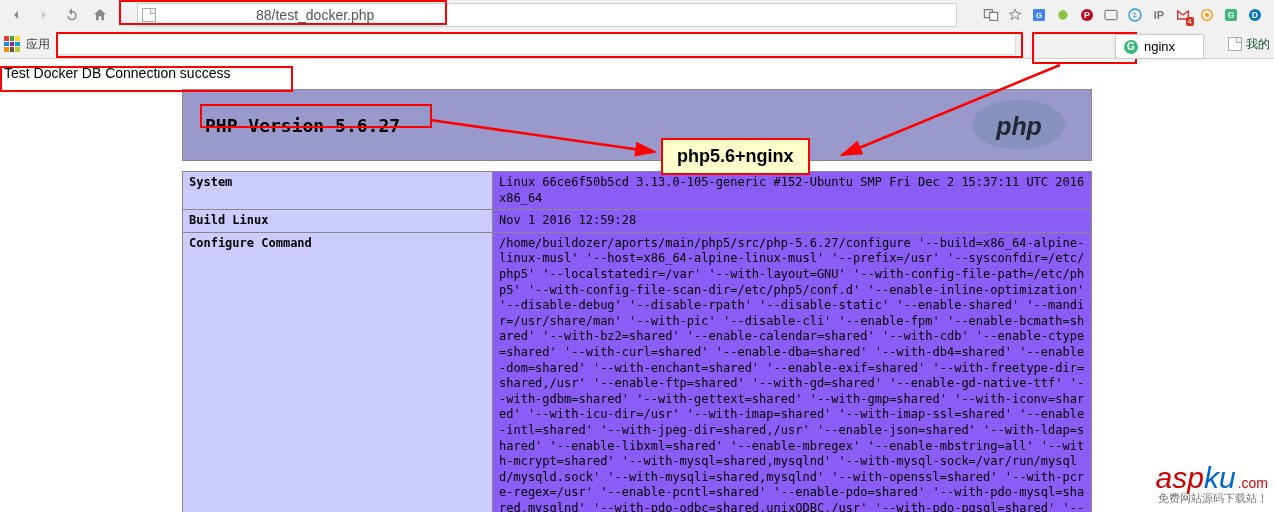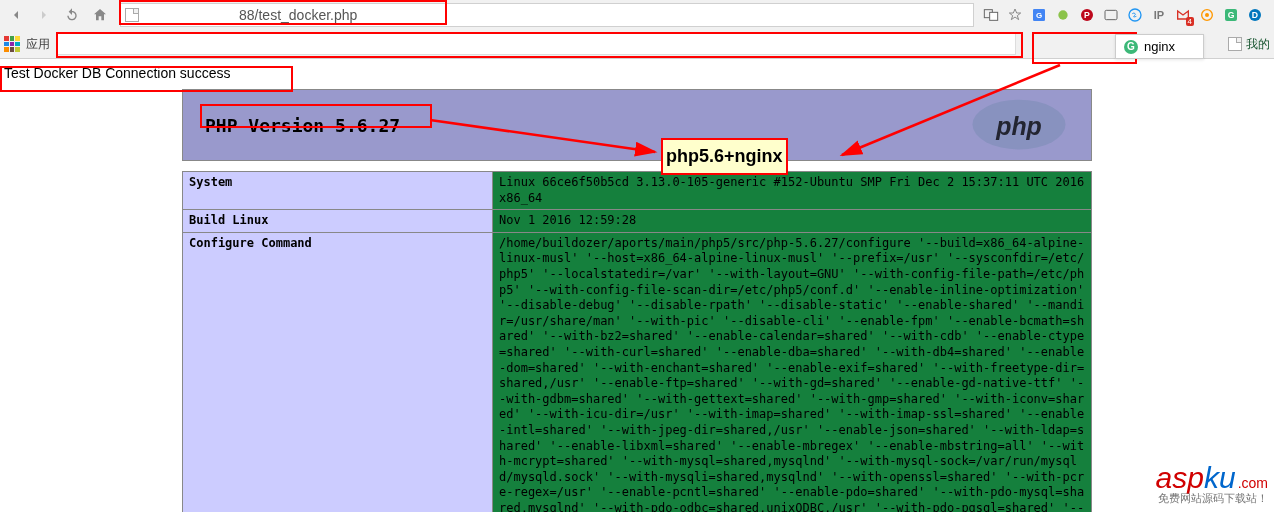--- a/index.html
+++ b/index.html
@@ -4,21 +4,21 @@
 <style>
 * { margin: 0; padding: 0; box-sizing: border-box; }
 body { font-family: Arial, sans-serif; font-size: 13px; background: #fff; width: 1274px; height: 512px; overflow: hidden; position: relative; }
 
 
 .browser-chrome { background: #f1f1f1; border-bottom: 1px solid #d0d0d0; }
 .nav-row { display: flex; align-items: center; height: 30px; padding: 0 4px; gap: 4px; }
 .nav-btn { width: 24px; height: 24px; display: flex; align-items: center; justify-content: center; color: #888; cursor: pointer; }
 .page-icon { width: 14px; height: 14px; background: #fff; border: 1px solid #aaa; display: inline-block; position: relative; }
 .page-icon::before { content: ""; position: absolute; top: 0; right: 0; width: 4px; height: 4px; background: #f1f1f1; border-left: 1px solid #aaa; border-bottom: 1px solid #aaa; }
-.url-bar { flex: 1; height: 24px; background: #fff; border: 1px solid #d0d0d0; display: flex; align-items: center; padding: 0 4px; margin: 0 4px; color: #555; font-size: 14px; }
+.url-bar { flex: 1; height: 24px; background: #fff; border: 1px solid #d0d0d0; display: flex; align-items: center; padding: 0 4px; margin: 0 21px; color: #555; font-size: 14px; }
 .url-blur { display: inline-block; width: 100px; height: 14px; }
 .toolbar-icons { display: flex; gap: 6px; align-items: center; padding-right: 6px; }
 .tb-icon { width: 18px; height: 18px; display: flex; align-items: center; justify-content: center; font-size: 14px; cursor: pointer; }
 .nav-btn svg, .tb-icon svg { width: 16px; height: 16px; }
 
 .bookmark-row { display: flex; align-items: center; height: 28px; padding: 0 4px; gap: 6px; position: relative; }
 .apps-icon { width: 16px; height: 16px; display: grid; grid-template-columns: repeat(3,1fr); grid-template-rows: repeat(3,1fr); gap: 1px; }
 .apps-icon span:nth-child(1){background:#e53935}.apps-icon span:nth-child(2){background:#43a047}.apps-icon span:nth-child(3){background:#fdd835}
 .apps-icon span:nth-child(4){background:#1e88e5}.apps-icon span:nth-child(5){background:#8e24aa}.apps-icon span:nth-child(6){background:#00acc1}
 .apps-icon span:nth-child(7){background:#fb8c00}.apps-icon span:nth-child(8){background:#6d4c41}.apps-icon span:nth-child(9){background:#c0ca33}
@@ -34,25 +34,25 @@
 
 .phpinfo-wrap { margin: 0 auto; width: 910px; position: relative; }
 .phpinfo-header { background: #9999cc; border: 1px solid #888; padding: 8px 22px; display: flex; align-items: center; justify-content: space-between; height: 72px; }
 .php-version { font-family: "SimSun", monospace; font-size: 18px; font-weight: bold; color: #000; }
 .php-logo { width: 100px; height: 54px; }
 .php-logo svg { width: 100%; height: 100%; }
 
 .phpinfo-table { width: 100%; border-collapse: collapse; margin-top: 10px; font-family: "SimSun", monospace; font-size: 12px; }
 .phpinfo-table td { border: 1px solid #888; padding: 3px 6px; vertical-align: top; }
 .phpinfo-table .key { background: #ccccff; width: 310px; font-weight: bold; color: #000; }
-.phpinfo-table .val { background: #15803d; color: #000; word-break: break-all; line-height: 1.3; }
+.phpinfo-table .val { background: #8b5cf6; color: #000; word-break: break-all; line-height: 1.3; }
 
 
 .red-box { position: absolute; border: 2px solid #ff0000; pointer-events: none; z-index: 40; }
-.red-label { position: absolute; background: #ffffcc; border: 2px solid #ff0000; padding: 6px 3px; font-size: 18px; font-weight: bold; color: #000; z-index: 45; }
+.red-label { position: absolute; background: #ffffcc; border: 2px solid #ff0000; padding: 6px 14px; font-size: 18px; font-weight: bold; color: #000; z-index: 45; }
 .arrow-svg { position: absolute; pointer-events: none; z-index: 42; }
 
 .watermark { position: absolute; right: 6px; bottom: 6px; z-index: 60; font-family: Arial, sans-serif; }
 .watermark .main { font-size: 30px; font-weight: normal; font-style: italic; }
 .watermark .asp { color: #d00000; }
 .watermark .ku { color: #0066cc; }
 .watermark .com { color: #d00000; font-size: 14px; font-style: normal; margin-left: 2px; }
 .watermark .sub { font-size: 11px; color: #777; text-align: right; margin-top: -4px; }
 </style>
 </head>

